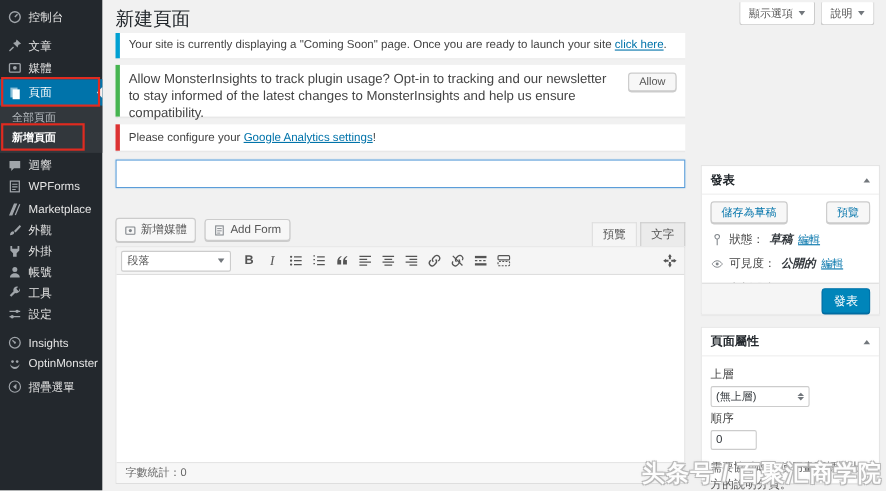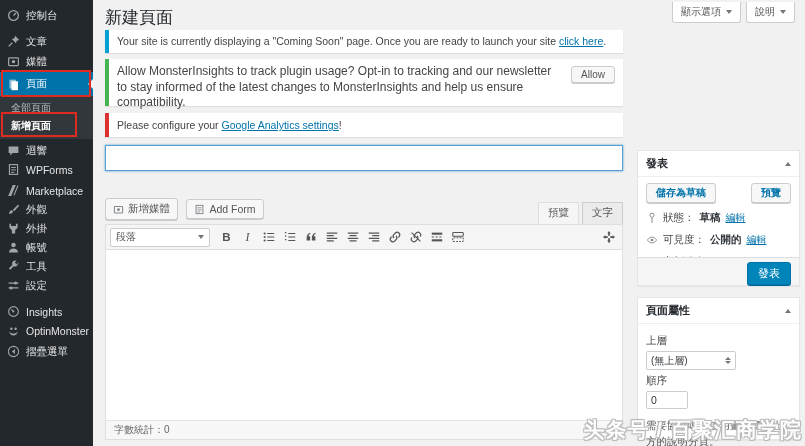--- a/index.html
+++ b/index.html
@@ -75,26 +75,26 @@
   #mce-content { flex:1 1 auto; background:#fff; cursor:text; }
   #editor-statusbar { flex:0 0 17px; background:#f7f7f7; border-top:1px solid #e5e5e5; font-size:10px; color:#666; padding:2px 8px; }
 
   
   .panel { position:absolute; left:637px; width:163px; background:#fff; border:1px solid #e5e5e5; box-shadow:0 1px 1px rgba(0,0,0,.04); }
   .panel-header { display:flex; align-items:center; justify-content:space-between; padding:5px 8px; font-size:11px;
     font-weight:bold; color:#23282d; border-bottom:1px solid #eee; cursor:pointer; }
   #panel-publish { top:150px; height:136px; }
   #publish-minor { padding:6px 8px 4px; }
   .row-buttons { display:flex; justify-content:space-between; }
-  .btn-link { color:#0073aa;font-weight:bold; }
+  .btn-link { color:#0073aa; }
   .misc-row { display:flex; align-items:center; gap:5px; font-size:10.5px; color:#444; margin-top:8px; }
   .misc-row .ic { width:12px; height:12px; color:#82878c; flex:0 0 12px; }
   .misc-row svg { width:12px; height:12px; display:block; }
   .misc-row a { color:#0073aa; text-decoration:underline; font-size:10px; cursor:pointer; }
-  .misc-val { font-weight:bold; color:#32373c; }
+  .misc-val { font-weight:bold; color:#32373c;font-style:italic; }
   #publish-footer { position:absolute; left:0; right:0; bottom:0; height:28px; background:#f5f5f5; border-top:1px solid #ddd; padding:4px 8px; text-align:right; }
   .btn-primary { display:inline-block; background:#0085ba; border:1px solid #0073aa; border-radius:3px; color:#fff;
     font-size:11px; padding:3px 10px; cursor:pointer; box-shadow:0 1px 0 #006799; }
   #panel-attrs { top:297px; height:143px; }
   #attrs-body { padding:6px 8px; font-size:10.5px; color:#444; }
   .field-label { display:block; margin:4px 0 3px; }
   #parent-select { width:90px; height:19px; background:#fff; border:1px solid #ccc; border-radius:2px; display:flex;
     align-items:center; justify-content:space-between; padding:0 4px; font-size:10px; color:#32373c; cursor:pointer; }
   .stepper { display:flex; flex-direction:column; gap:1px; }
   .stepper i { display:block; width:0; height:0; border-left:3px solid transparent; border-right:3px solid transparent; }

